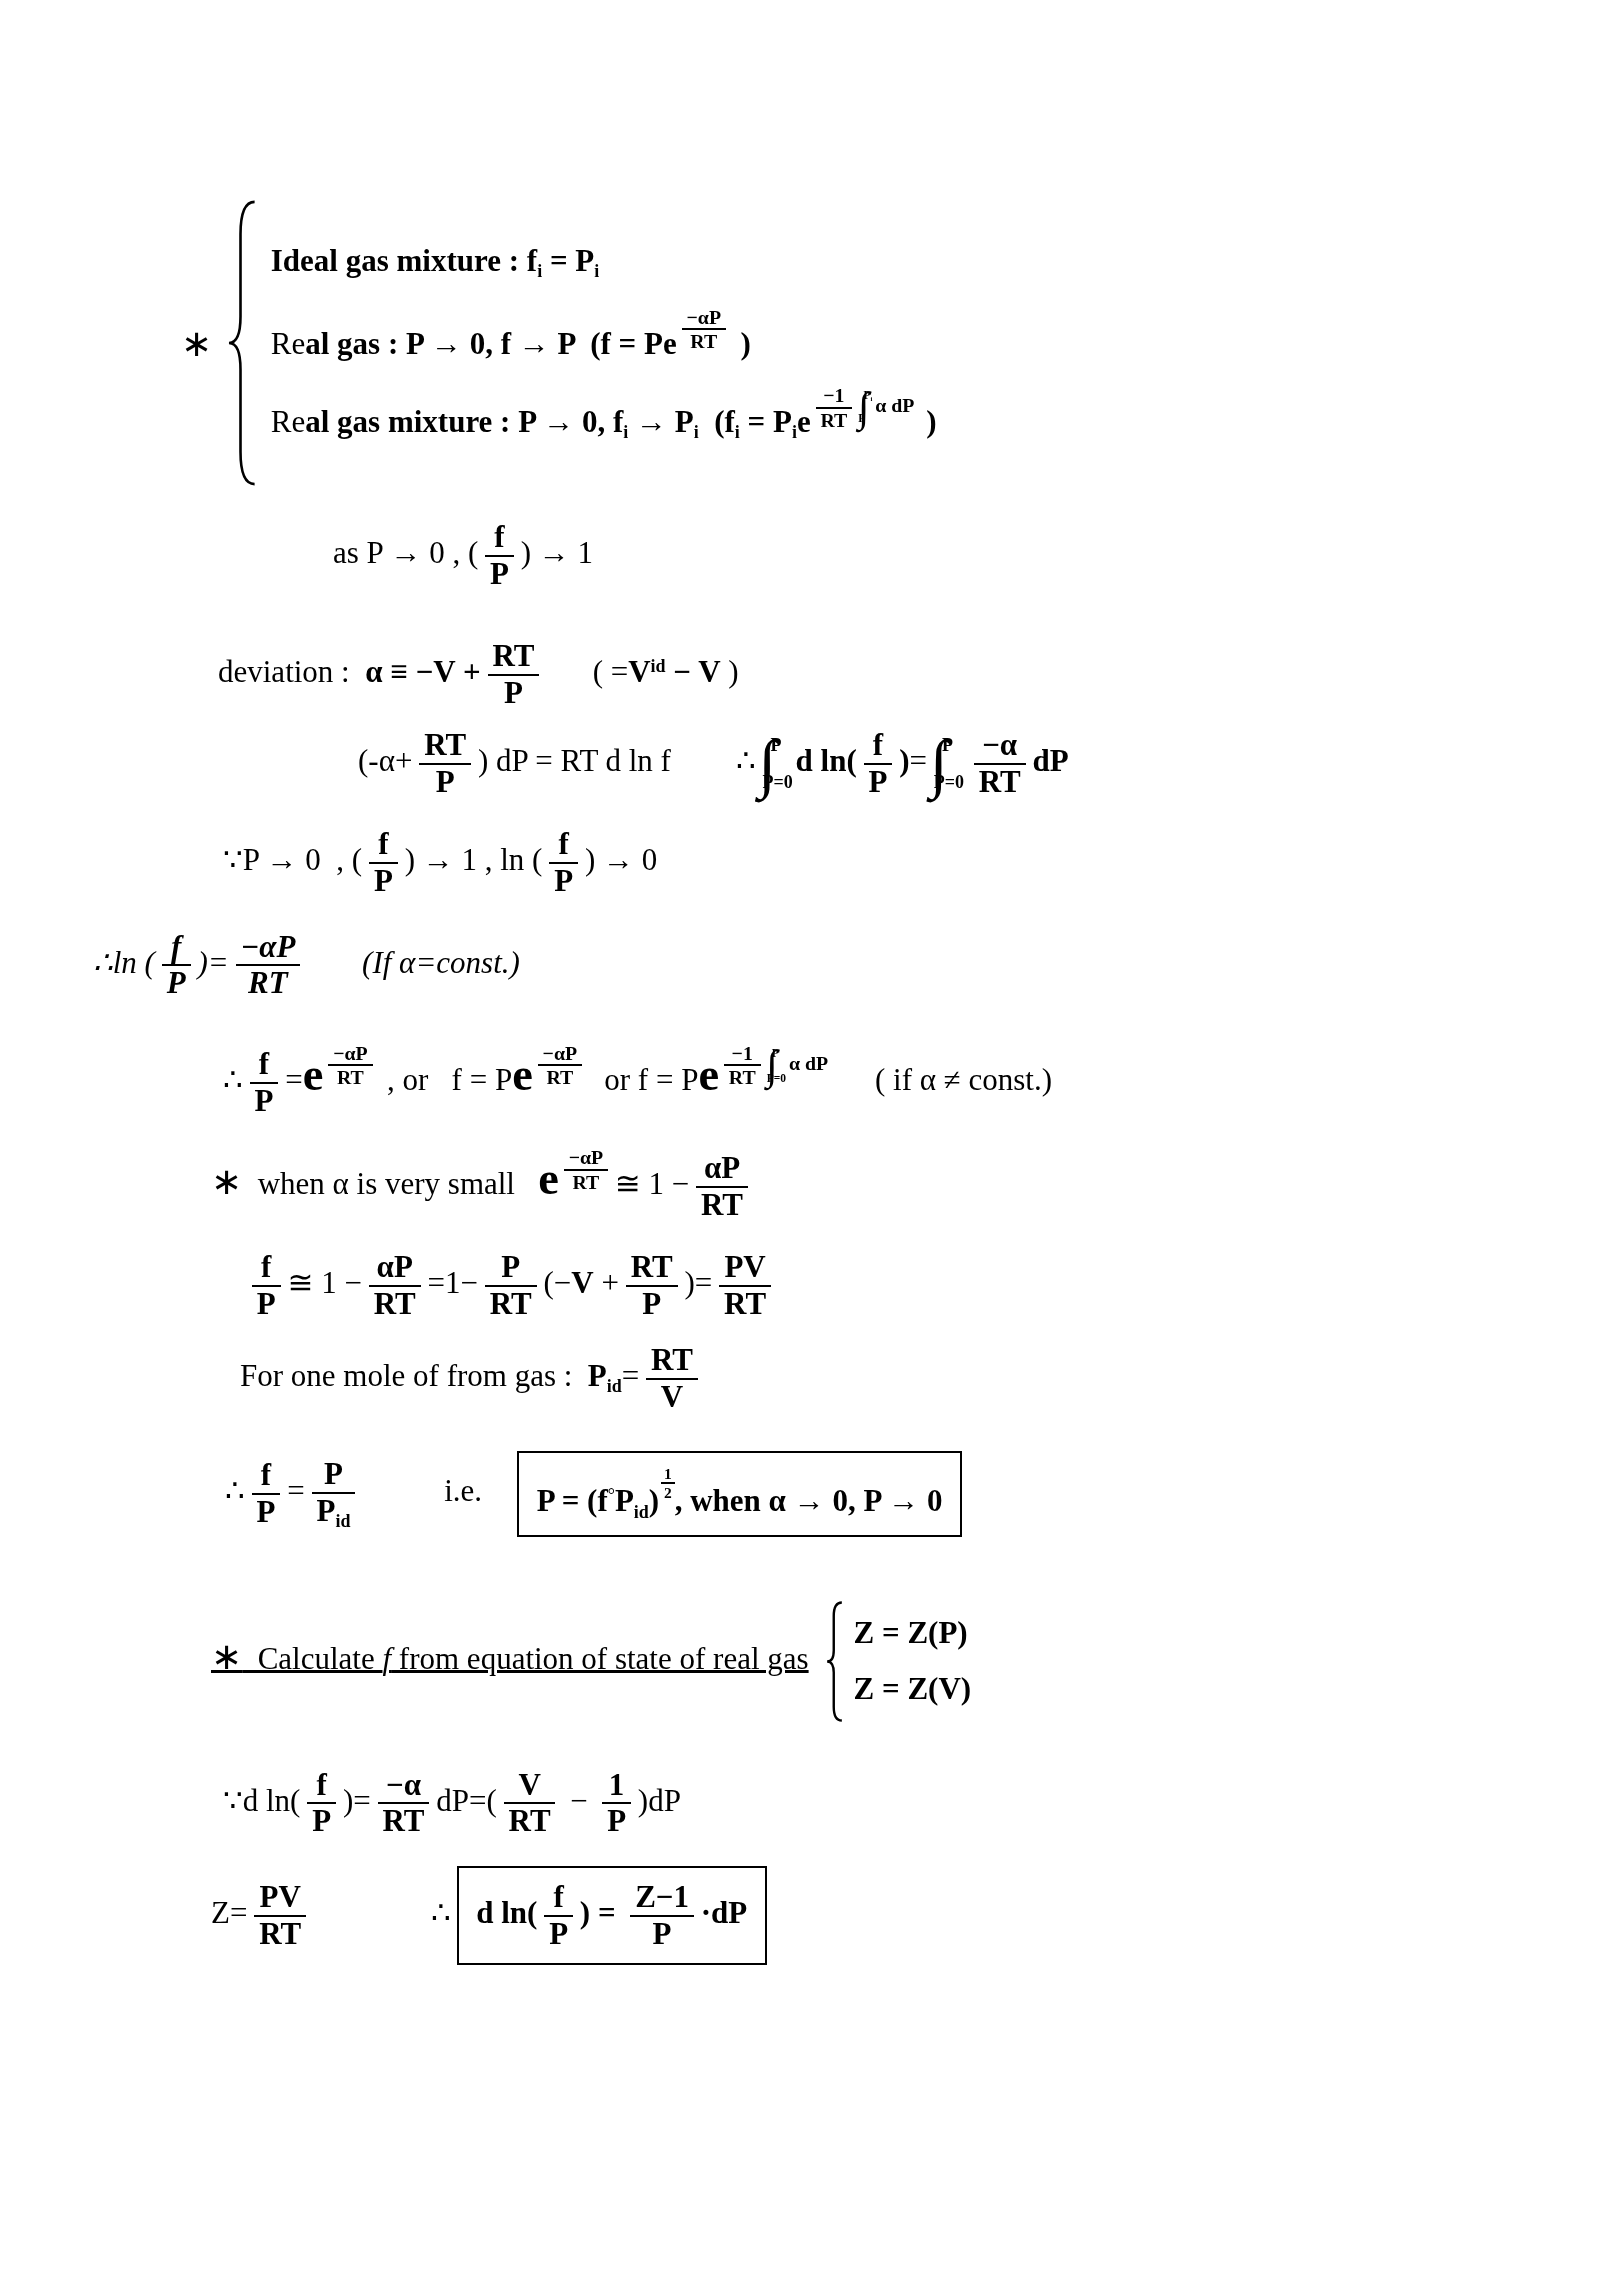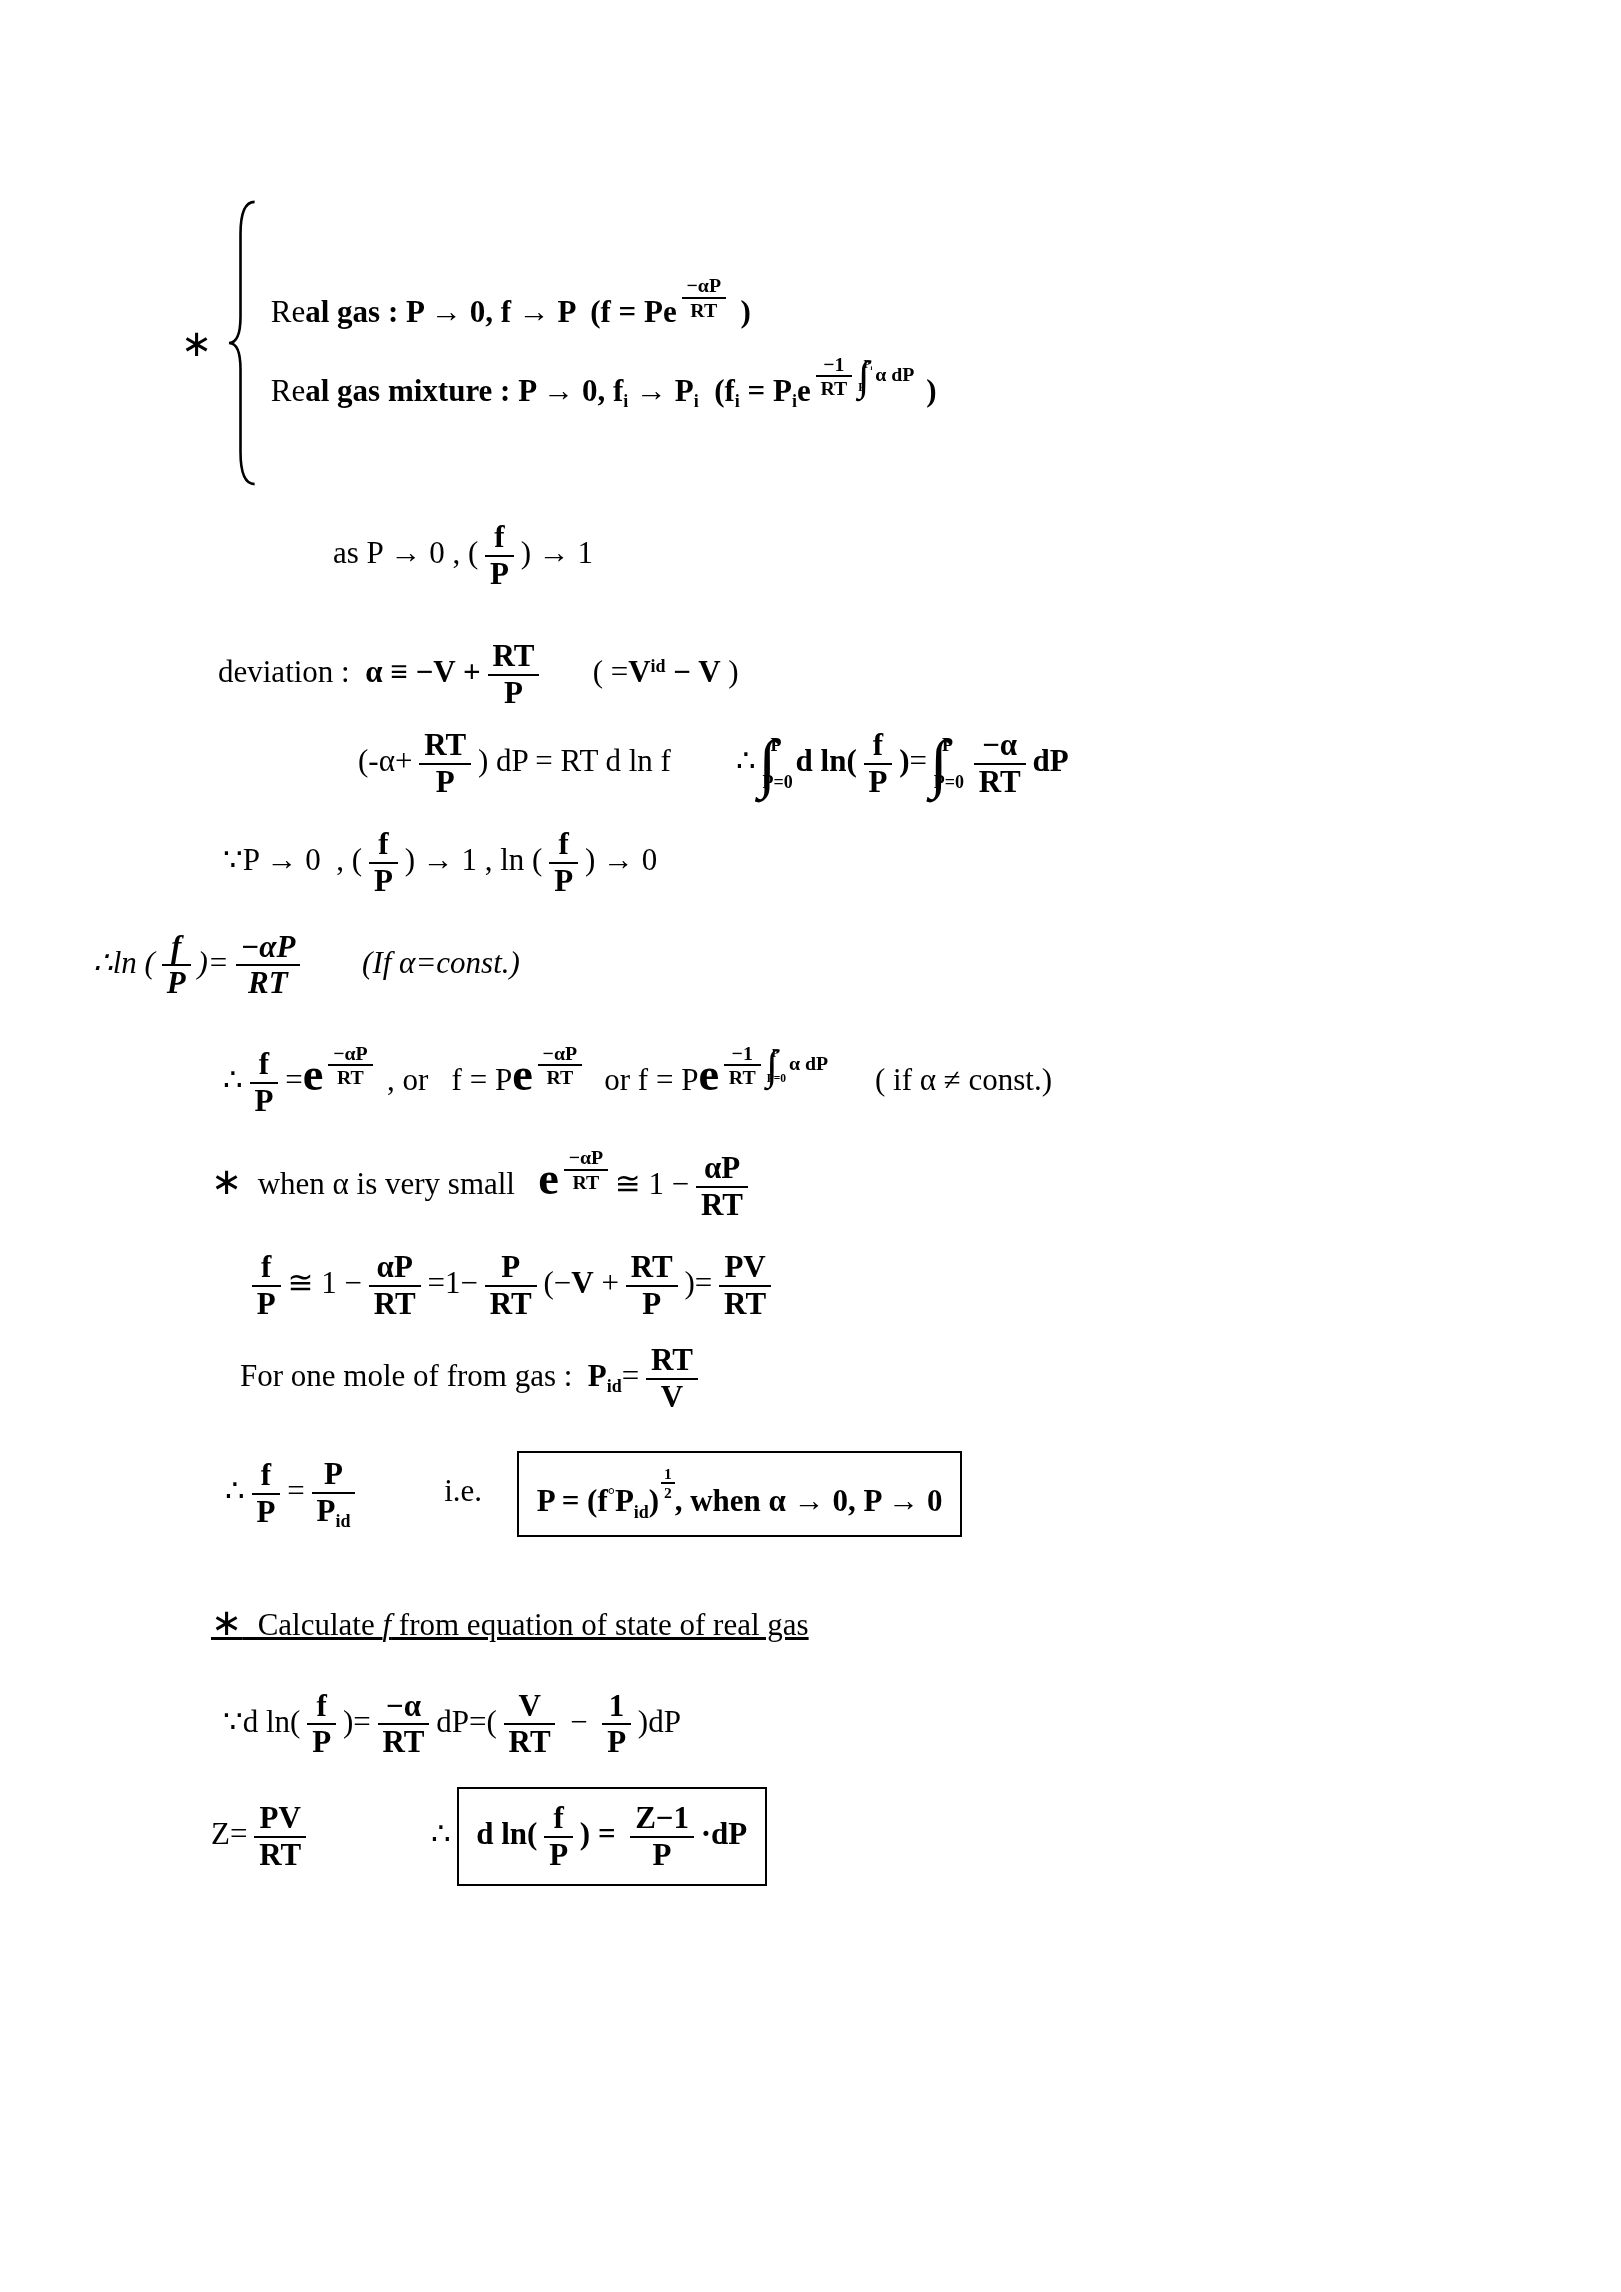--- a/index.html
+++ b/index.html
@@ -91,20 +91,23 @@
 <div class="page">
 
   <div class="row" id="r-defs">
     <span class="bracegrp">
       <span class="t starmark">∗</span>
       <svg width="41" height="294" viewBox="0 0 32 100" preserveAspectRatio="none" style="margin-left:7.8px;">
         <path d="M27 2 Q16 2 16 13 L16 41 Q16 50 7 50 Q16 50 16 59 L16 87 Q16 98 27 98" fill="none" stroke="#000" stroke-width="2.6" vector-effect="non-scaling-stroke"></path>
       </svg>
       <span class="defs-lines">
         <span class="mline">
+          <span class="t b">Ideal gas mixture : f</span><span class="sub">i</span><span class="t b"> = P</span><span class="sub">i</span>
+        </span>
+        <span class="mline">
           <span class="t">Re</span><span class="t b">al gas : P → 0, f → P  (f = Pe</span><span class="esup"><span class="frac"><span class="num">−αP</span><span class="den">RT</span></span></span><span class="t b"> )</span>
         </span>
         <span class="mline">
           <span class="t">Re</span><span class="t b">al gas mixture : P → 0, f</span><span class="sub">i</span><span class="t b"> → P</span><span class="sub">i</span><span class="t b">  (f</span><span class="sub">i</span><span class="t b"> = P</span><span class="sub">i</span><span class="t b">e</span><span class="esup"><span class="frac"><span class="num">−1</span><span class="den">RT</span></span><span class="int">
                 <span class="isym">∫</span>
                 <span class="lims">
                   <span class="top"><span>P</span><span class="sub">i</span></span>
                   <span class="bot">P</span>
                 </span>
               </span><span class="t b"><span>α dP</span></span></span><span class="t b"> )</span>
@@ -166,21 +169,29 @@
 
   <div class="row" id="r-mole">
     <span class="t">For one mole of from gas :  </span><span class="t b">P</span><span class="sub">id</span><span class="t">=</span><span class="frac"><span class="num">RT</span><span class="den">V</span></span>
   </div>
 
   <div class="row" id="r-ratio">
     <span class="t">∴</span><span class="frac"><span class="num">f</span><span class="den">P</span></span><span class="t">=</span><span class="frac"><span class="num">P</span><span class="den"><span>P</span><span class="sub">id</span></span></span><span class="gap" style="width:82px;"></span><span class="t">i.e.</span><span class="gap" style="width:35px;"></span><span class="box"><span class="t b">P = (f</span><span class="sup">°</span><span class="t b">P</span><span class="sub">id</span><span class="t b">)</span><span class="supfrac"><span class="num">1</span><span class="den">2</span></span><span class="t b">, when α → 0, P → 0</span></span>
   </div>
 
   <div class="row" id="r-calc">
-    <span class="t starmark">∗</span><span class="t">  Calculate </span><span class="t it">f</span><span class="t"> from equation of state of real gas</span>
+    <span class="t starmark">∗</span><span class="t">  Calculate </span><span class="t it">f</span><span class="t"> from equation of state of real gas</span><span class="bracegrp" style="margin-left:13.7px;">
+        <svg width="23.5" height="123" viewBox="0 0 32 100" preserveAspectRatio="none">
+          <path d="M27 2 Q16 2 16 13 L16 41 Q16 50 7 50 Q16 50 16 59 L16 87 Q16 98 27 98" fill="none" stroke="#000" stroke-width="2.4" vector-effect="non-scaling-stroke"></path>
+        </svg>
+        <span class="zcol">
+          <span class="t">Z = Z(P)</span>
+          <span class="t">Z = Z(V)</span>
+        </span>
+      </span>
   </div>
 
   <div class="row" id="r-dln">
     <span class="t">∵d ln(</span><span class="frac"><span class="num">f</span><span class="den">P</span></span><span class="t">)=</span><span class="frac"><span class="num">−α</span><span class="den">RT</span></span><span class="t">dP=(</span><span class="frac"><span class="num">V</span><span class="den">RT</span></span><span class="t"> − </span><span class="frac"><span class="num">1</span><span class="den">P</span></span><span class="t">)dP</span>
   </div>
 
   <div class="row" id="r-z">
     <span class="t">Z=</span><span class="frac"><span class="num">PV</span><span class="den">RT</span></span><span class="gap" style="width:118px;"></span><span class="t">∴</span><span class="box" style="margin-left:5.9px;"><span class="t b">d ln(</span><span class="frac"><span class="num">f</span><span class="den">P</span></span><span class="t b">) = </span><span class="frac"><span class="num">Z−1</span><span class="den">P</span></span><span class="t b">·</span><span class="t b">dP</span></span>
   </div>
 

